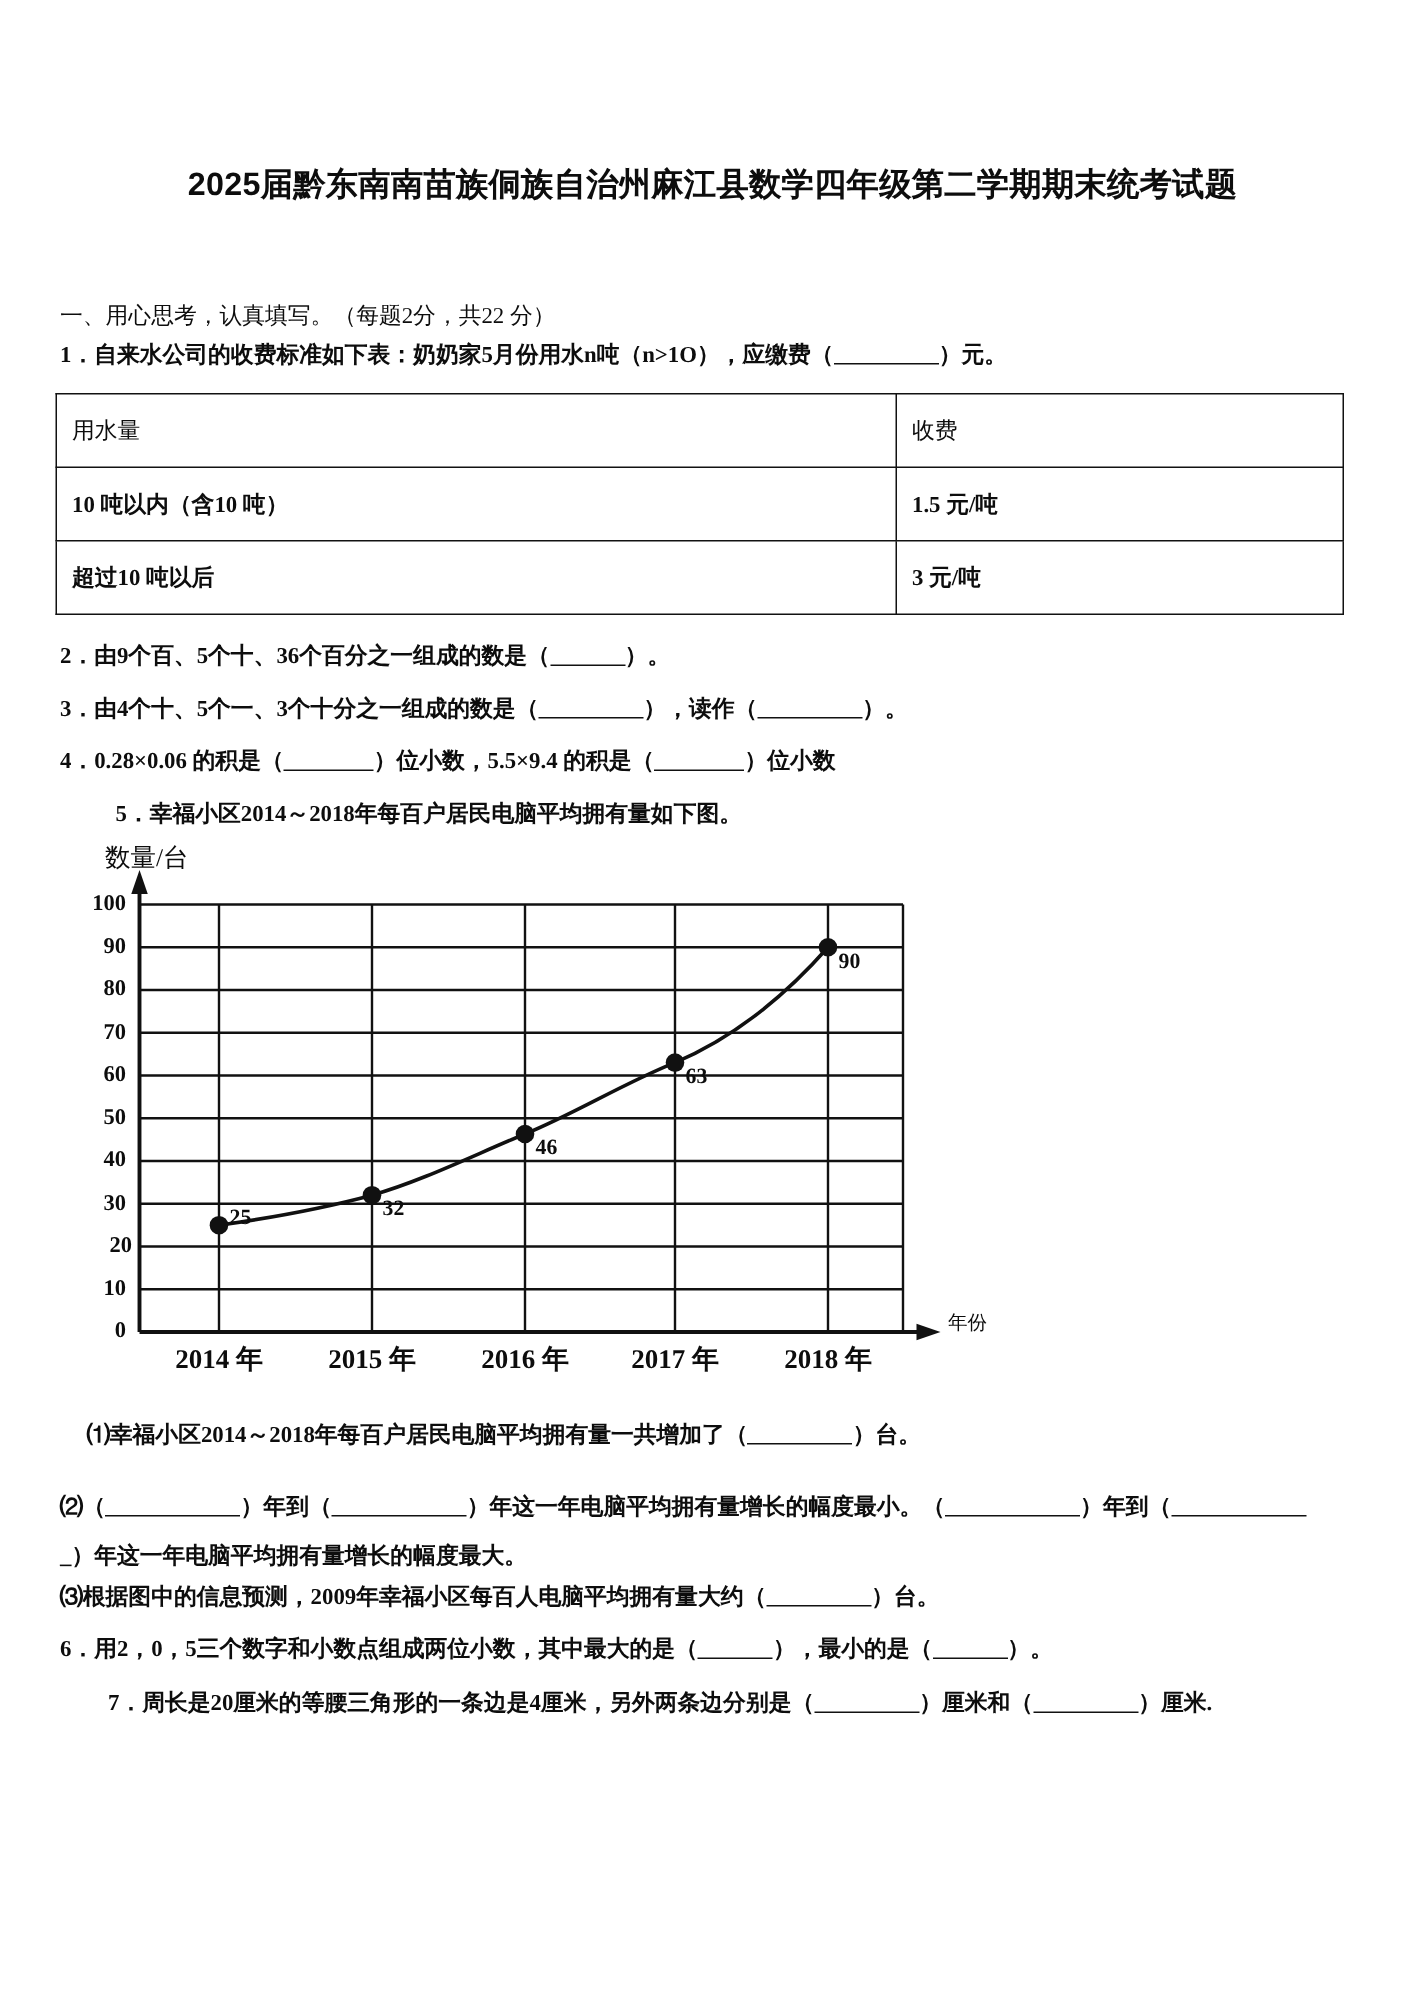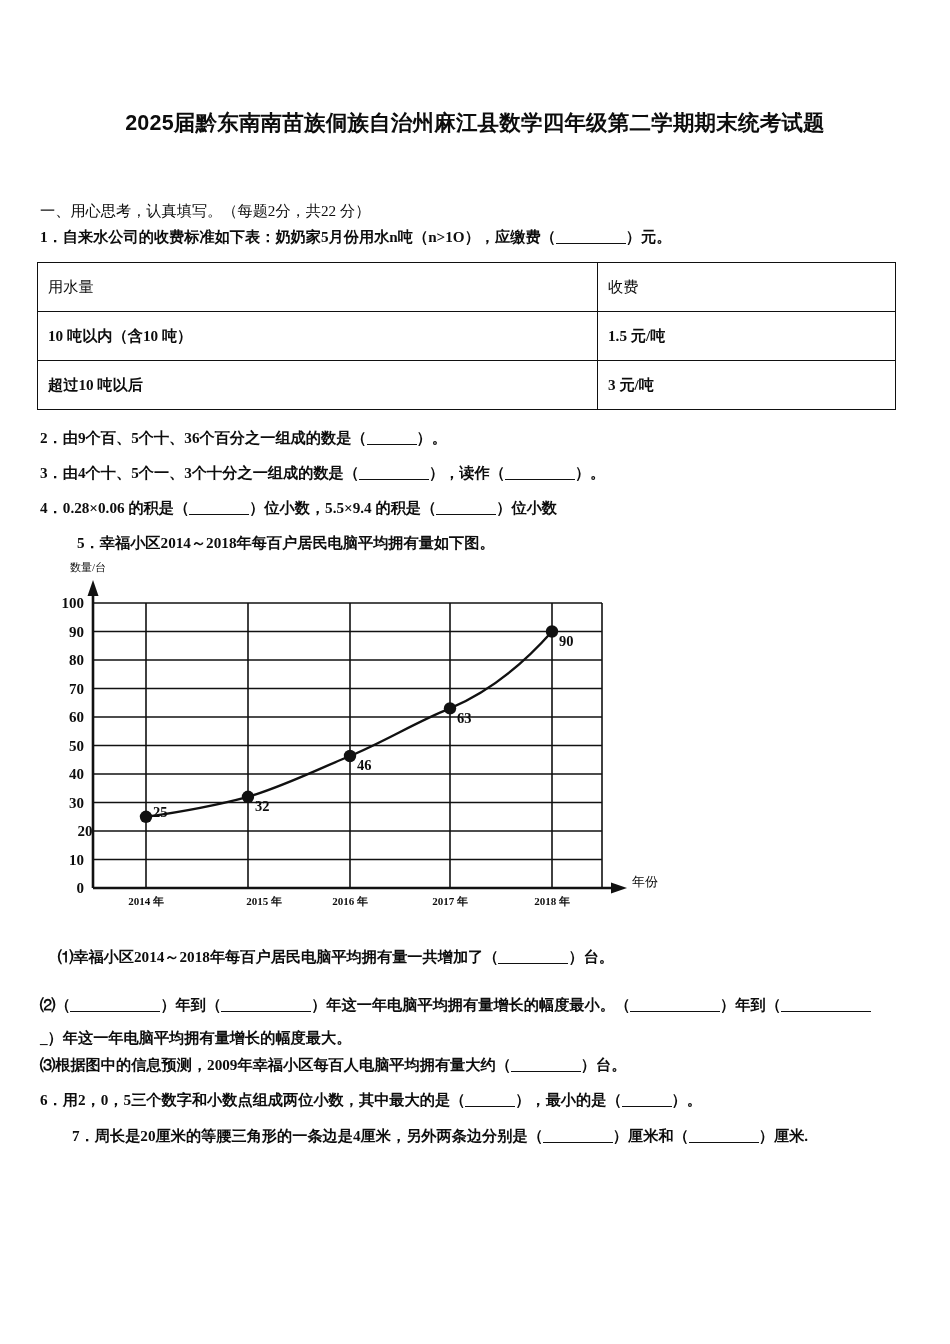--- a/index.html
+++ b/index.html
@@ -84,40 +84,40 @@
     position: absolute;
     left: 40px;
     top: 560px;
     width: 620px;
     height: 370px;
   }
   .axis-ylabel {
     position: absolute;
     left: 30px;
     top: 0px;
-    font-size: 11px;
+    font-size: 17px;
     font-family: "Liberation Serif", serif;
     white-space: nowrap;
   }
   .axis-xlabel {
     position: absolute;
     left: 592px;
     top: 313px;
     font-size: 13px;
     white-space: nowrap;
   }
   .chart-svg {
     position: absolute;
     left: 0;
     top: 0;
   }
   .xtick {
     position: absolute;
     top: 334px;
-    font-size: 11px;
+    font-size: 18px;
     font-weight: bold;
     white-space: nowrap;
     transform: translateX(-50%);
   }
   .ytick {
     position: absolute;
     font-size: 15px;
     font-weight: bold;
     white-space: nowrap;
     text-align: right;
@@ -229,26 +229,26 @@
     </svg>
 
     <div class="ytick" style="left:10px; top:43px;">100</div>
     <div class="ytick" style="left:10px; top:71.5px;">90</div>
     <div class="ytick" style="left:10px; top:100px;">80</div>
     <div class="ytick" style="left:10px; top:128.5px;">70</div>
     <div class="ytick" style="left:10px; top:157px;">60</div>
     <div class="ytick" style="left:10px; top:185.5px;">50</div>
     <div class="ytick" style="left:10px; top:214px;">40</div>
     <div class="ytick" style="left:10px; top:242.5px;">30</div>
-    <div class="ytick" style="left:28px; top:271px;text-align:center;">20</div>
+    <div class="ytick" style="left:14px; top:271px;">20</div>
     <div class="ytick" style="left:10px; top:299.5px;">10</div>
     <div class="ytick" style="left:10px; top:328px;">0</div>
 
     <div class="xtick" style="left:106px;">2014 年</div>
-    <div class="xtick" style="left:208px;margin-left:16px;">2015 年</div>
+    <div class="xtick" style="left:208px;">2015 年</div>
     <div class="xtick" style="left:310px;">2016 年</div>
     <div class="xtick" style="left:410px;">2017 年</div>
     <div class="xtick" style="left:512px;">2018 年</div>
 
     <div class="pt-label" style="left:113px; top:244px;">25</div>
     <div class="pt-label" style="left:215px; top:238px;">32</div>
     <div class="pt-label" style="left:317px; top:197px;">46</div>
     <div class="pt-label" style="left:417px; top:150px;">63</div>
     <div class="pt-label" style="left:519px; top:73px;">90</div>
   </div>

